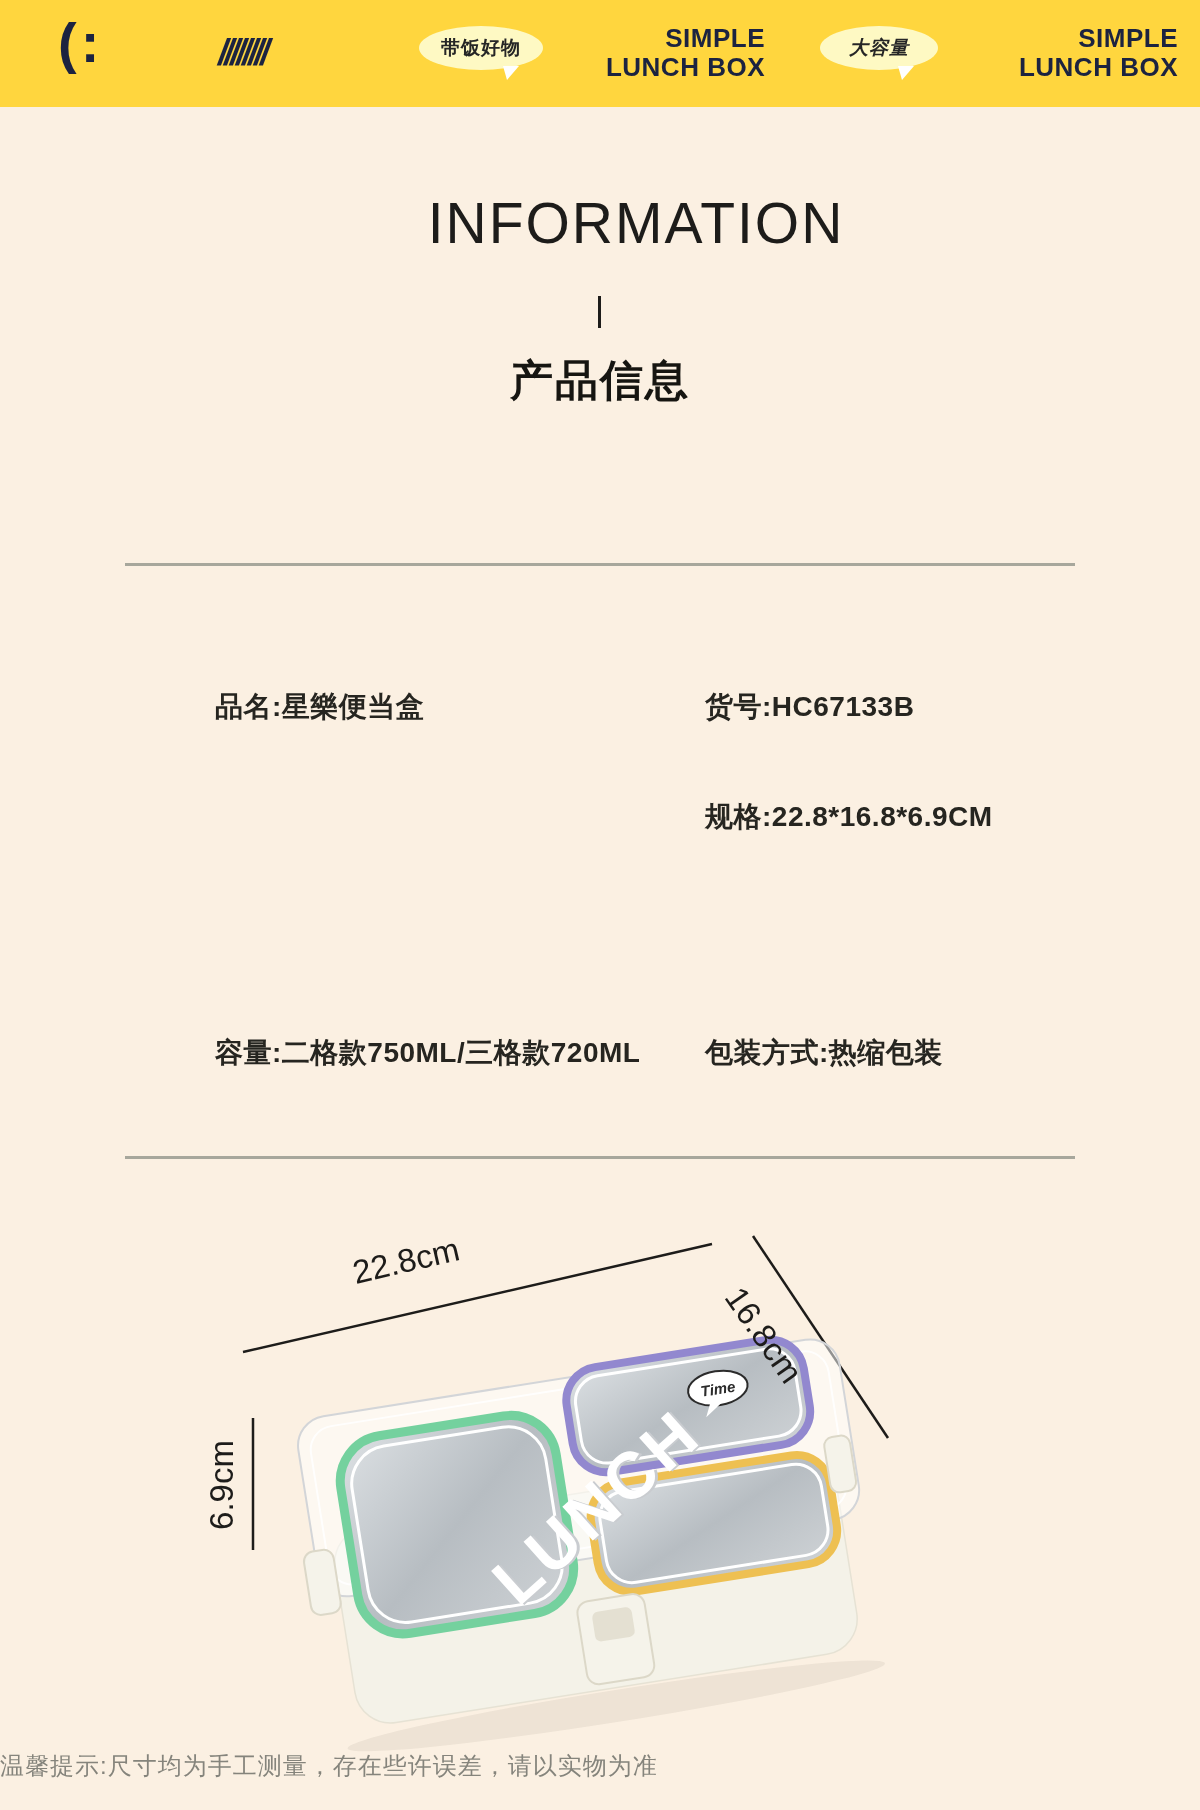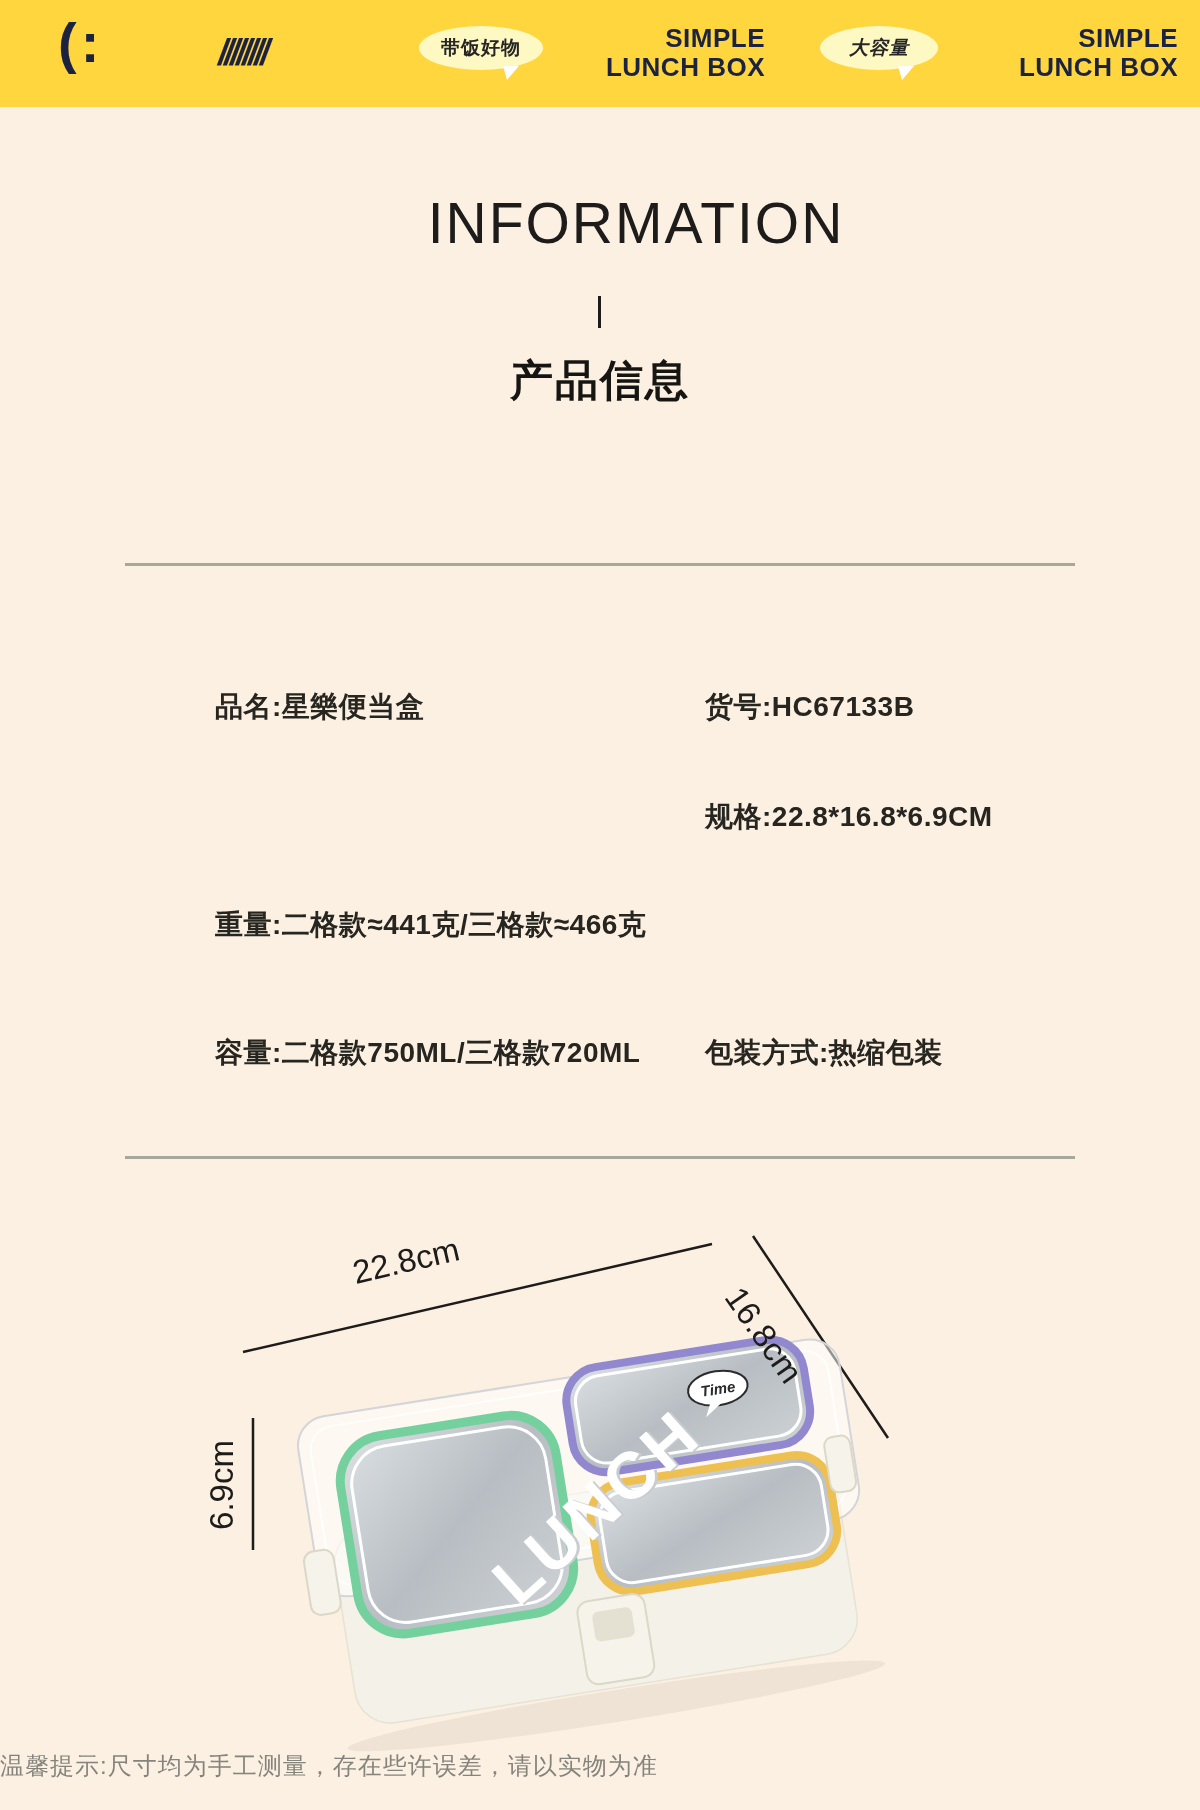--- a/index.html
+++ b/index.html
@@ -112,21 +112,20 @@
   <div class="vbar"></div>
   <div class="subtitle">产品信息</div>
 
   <div class="divider divider-1"></div>
 
   <div class="spec spec-left row-1">品名:星樂便当盒</div>
   <div class="spec spec-right row-1">货号:HC67133B</div>
 
   <div class="spec spec-right row-2">规格:22.8*16.8*6.9CM</div>
 
-  <div class="spec spec-left row-3">重量:二格款≈441克/三格款≈466克</div>
 
   <div class="spec spec-left row-4">容量:二格款750ML/三格款720ML</div>
   <div class="spec spec-right row-4">包装方式:热缩包装</div>
 
   <div class="divider divider-2"></div>
 
   <svg class="fig-svg" viewBox="0 0 1200 560" xmlns="http://www.w3.org/2000/svg">
     <defs>
       <linearGradient id="steel" x1="0" y1="0" x2="1" y2="1">
         <stop offset="0" stop-color="#dde1e4"></stop>

